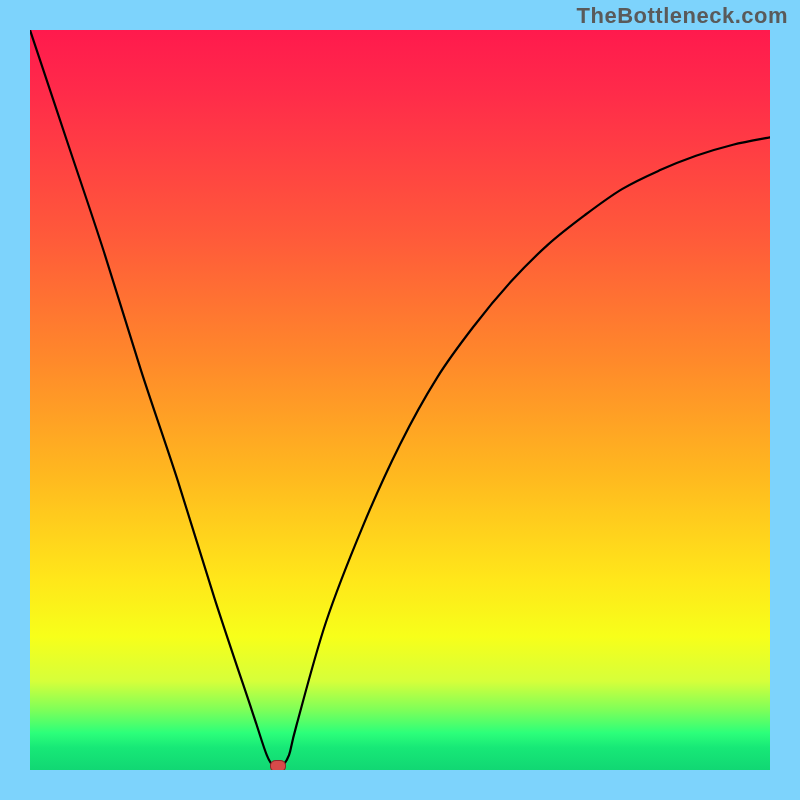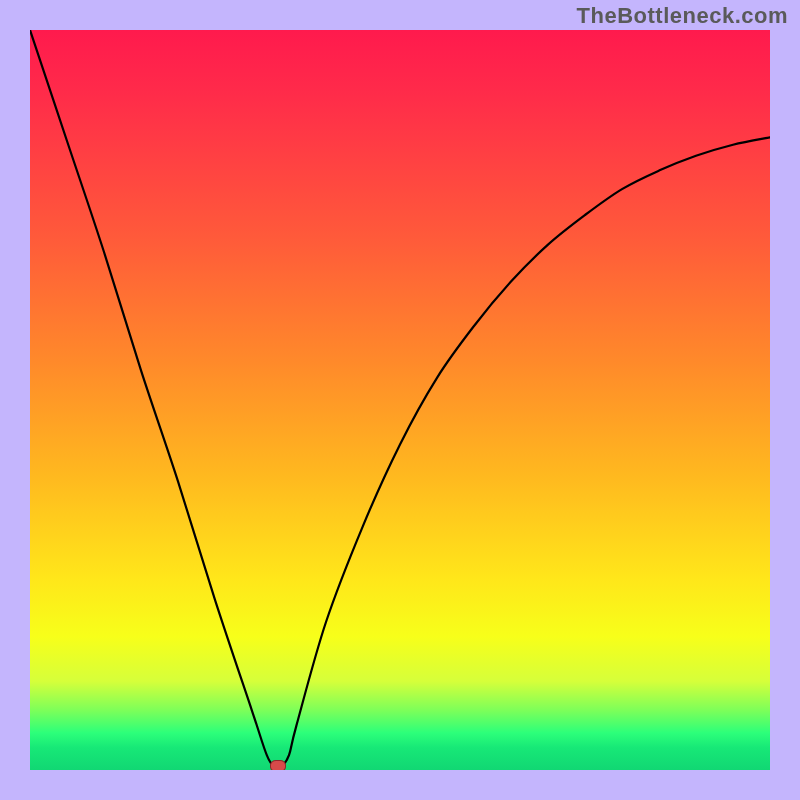--- a/index.html
+++ b/index.html
@@ -8,21 +8,21 @@
     width: 800px;
     height: 800px;
     overflow: hidden;
     background: #000;
     font-family: Arial, Helvetica, sans-serif;
   }
   .frame {
     position: relative;
     width: 800px;
     height: 800px;
-    background: #c4b5fd;
+    background: #7dd3fc;
   }
   .watermark {
     position: absolute;
     top: 3px;
     right: 12px;
     color: #5a5a5a;
     font-size: 22px;
     font-weight: 600;
     letter-spacing: 0.5px;
     z-index: 10;

